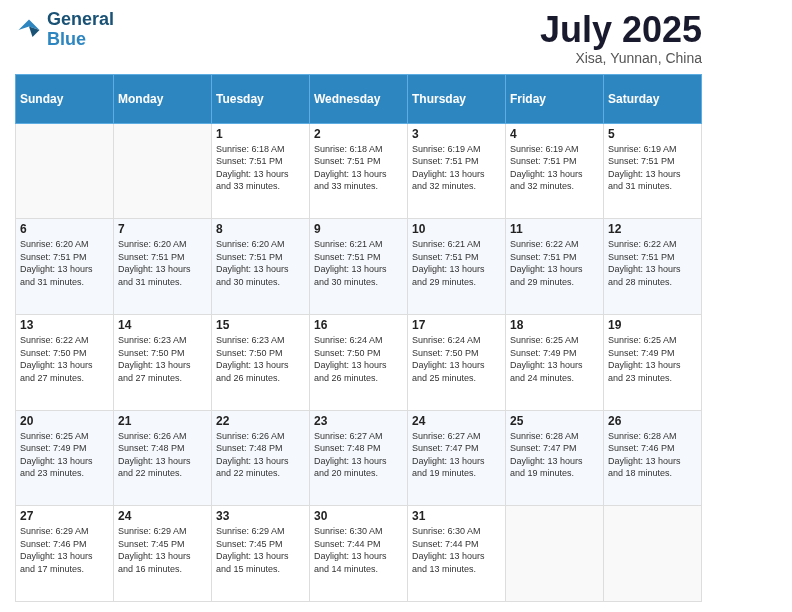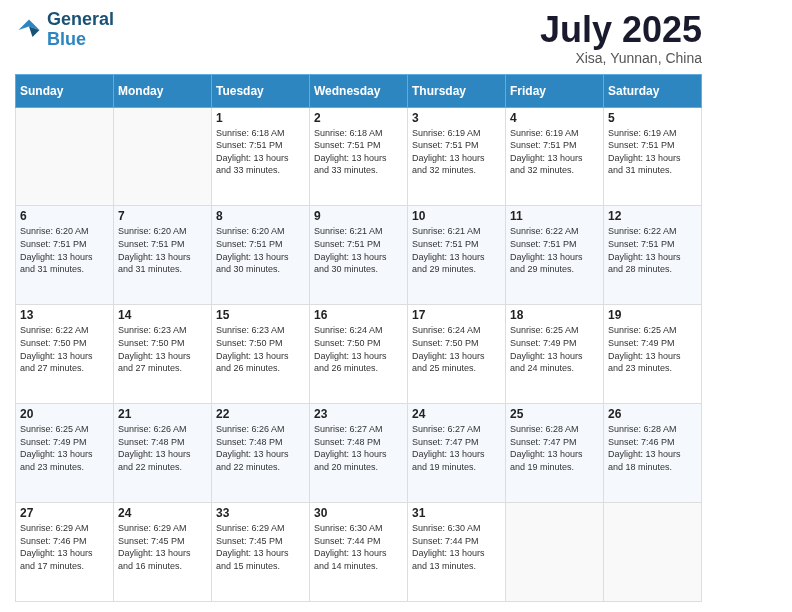--- a/index.html
+++ b/index.html
@@ -57,21 +57,21 @@
       border: 1px solid #ccc;
       border-collapse: collapse;
       width: 100%;
       table-layout: fixed;
     }
     .calendar th {
       background-color: #2e86c1;
       color: #fff;
       font-size: 12px;
       font-weight: bold;
-      padding: 9px 4px;
+      padding: 17px 4px;
       text-align: left;
       border: 1px solid #5dade2;
     }
     .calendar td {
       border: 1px solid #ddd;
       vertical-align: top;
       padding: 3px 4px;
       font-size: 9.5px;
       color: #333;
       height: 88px;

